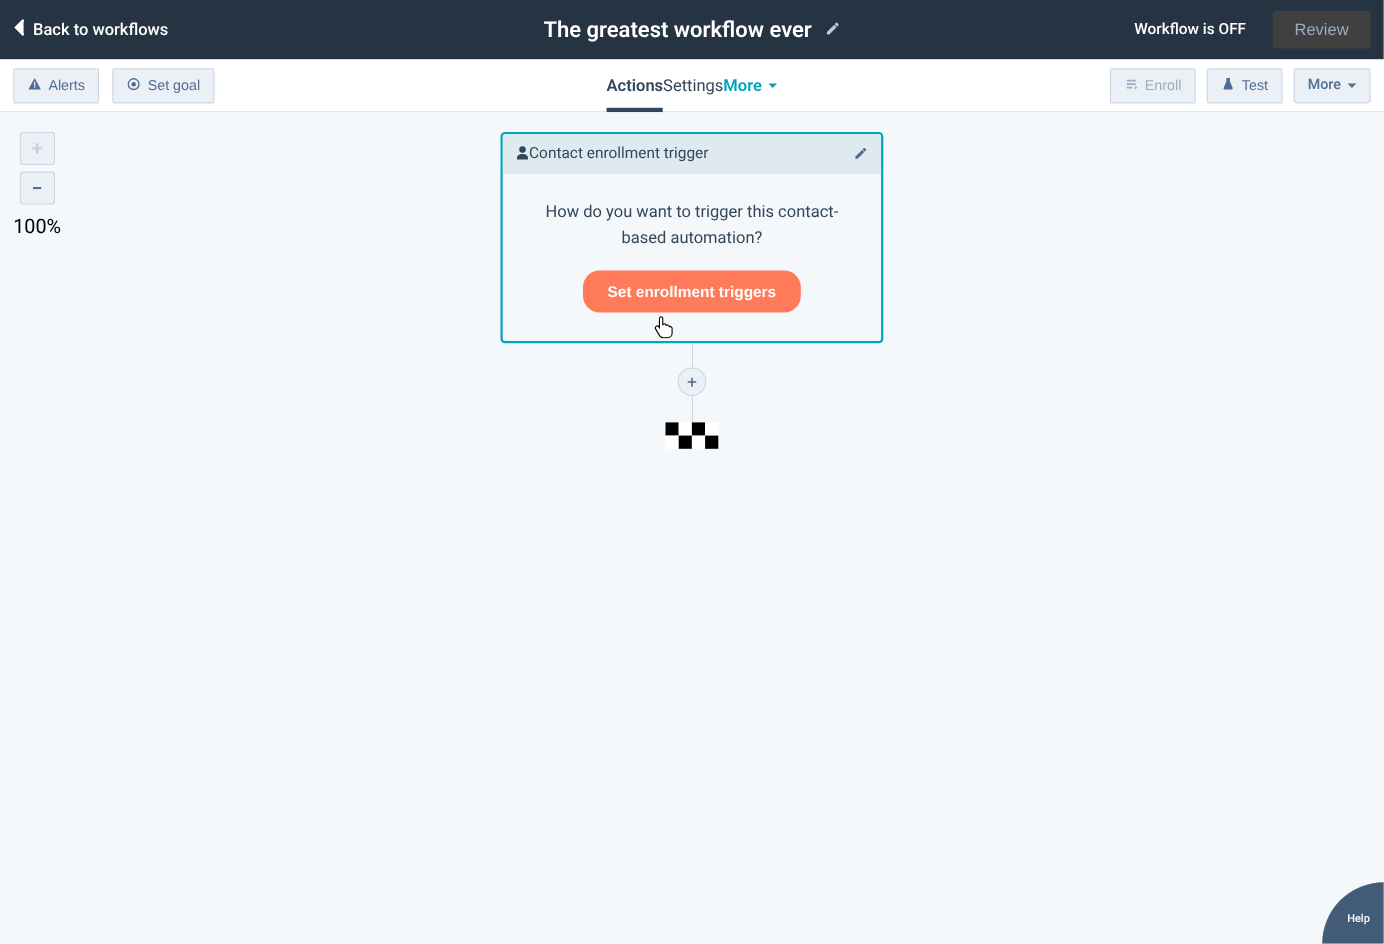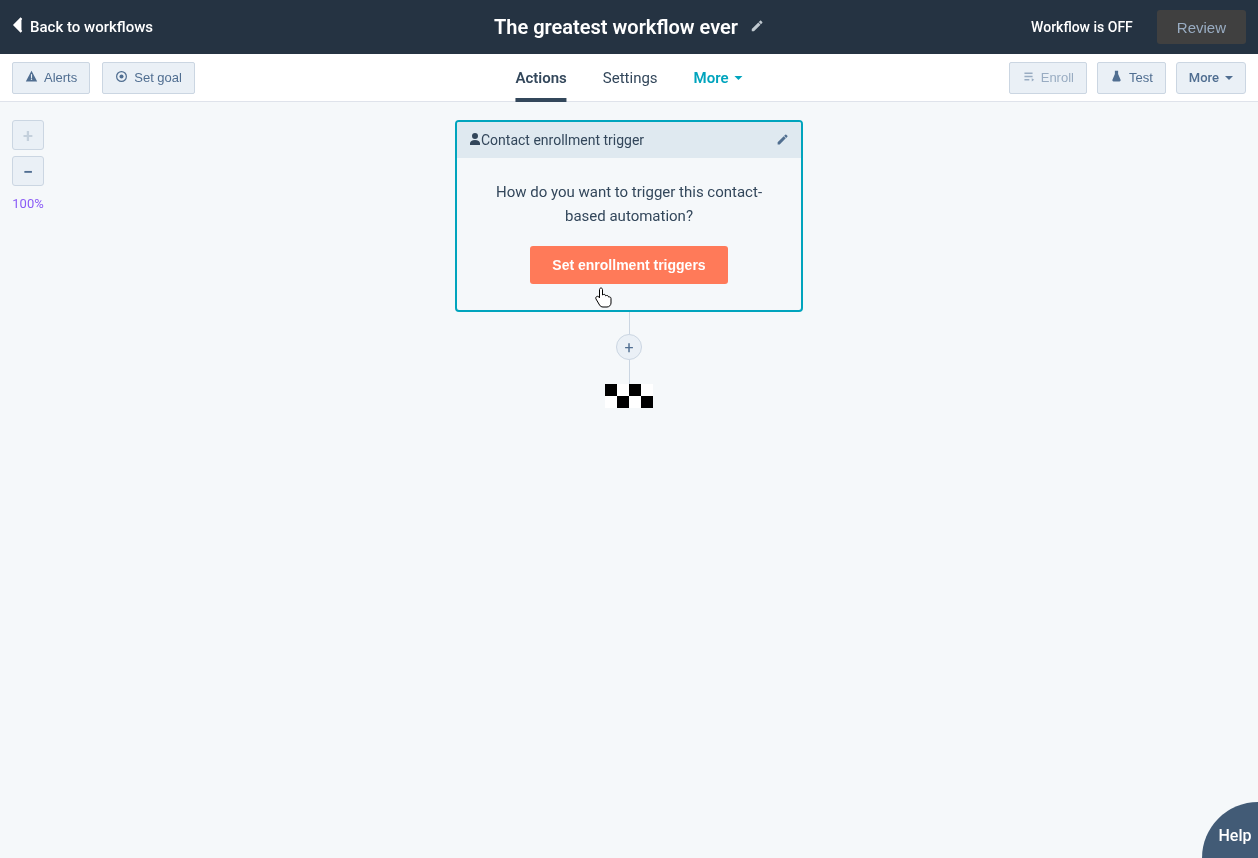--- a/index.html
+++ b/index.html
@@ -87,21 +87,20 @@
   }
   .ghost-btn svg { width: 13px; height: 13px; fill: #506e91; }
 
   .tabs-center {
     position: absolute;
     left: 50%;
     transform: translateX(-50%);
     display: flex;
     height: 100%;
     align-items: center;
-    gap: 36px;
   }
   .tab {
     font-size: 15px;
     color: #33475b;
     cursor: pointer;
     height: 100%;
     display: flex;
     align-items: center;
     position: relative;
   }
@@ -160,21 +159,21 @@
     width: 32px; height: 30px;
     border: 1px solid #cbd6e2;
     background: #eaf0f6;
     border-radius: 3px;
     display: flex; align-items: center; justify-content: center;
     color: #506e91;
     font-size: 18px; font-weight: 600;
     cursor: pointer;
   }
   .zoom-btn.disabled { color: #c4d0dc; cursor: not-allowed; }
-  .zoom-pct { font-size: 13px; color: #8b5cf6; margin-top: 4px; }
+  .zoom-pct { font-size: 18px; color: #000000; margin-top: 4px; }
 
   
   .flow-column {
     position: absolute;
     top: 18px;
     left: 50%;
     transform: translateX(-50%);
     display: flex;
     flex-direction: column;
     align-items: center;
@@ -206,21 +205,21 @@
     color: #33475b;
     line-height: 1.6;
     margin-bottom: 18px;
   }
   .primary-btn {
     display: inline-block;
     padding: 11px 22px;
     background: #ff7a59;
     color: #fff;
     border: none;
-    border-radius: 3px;
+    border-radius: 15px;
     font-size: 14px;
     font-weight: 600;
     cursor: pointer;
   }
 
   .connector {
     width: 1px; height: 22px; background: #cbd6e2;
   }
   .add-action-btn {
     width: 26px; height: 26px;
@@ -249,21 +248,21 @@
   .help-bubble {
     position: absolute;
     right: 0; bottom: 0;
     width: 56px; height: 56px;
     border-top-left-radius: 56px;
     background: #425b76;
     color: #fff;
     display: flex;
     align-items: center;
     justify-content: center;
-    font-size: 16px;
+    font-size: 10px;
     font-weight: 500;
     padding-left: 10px;
     padding-top: 10px;
     cursor: pointer;
   }
 
   
   .cursor-spot {
     position: absolute;
     top: 166px; left: 50%;

